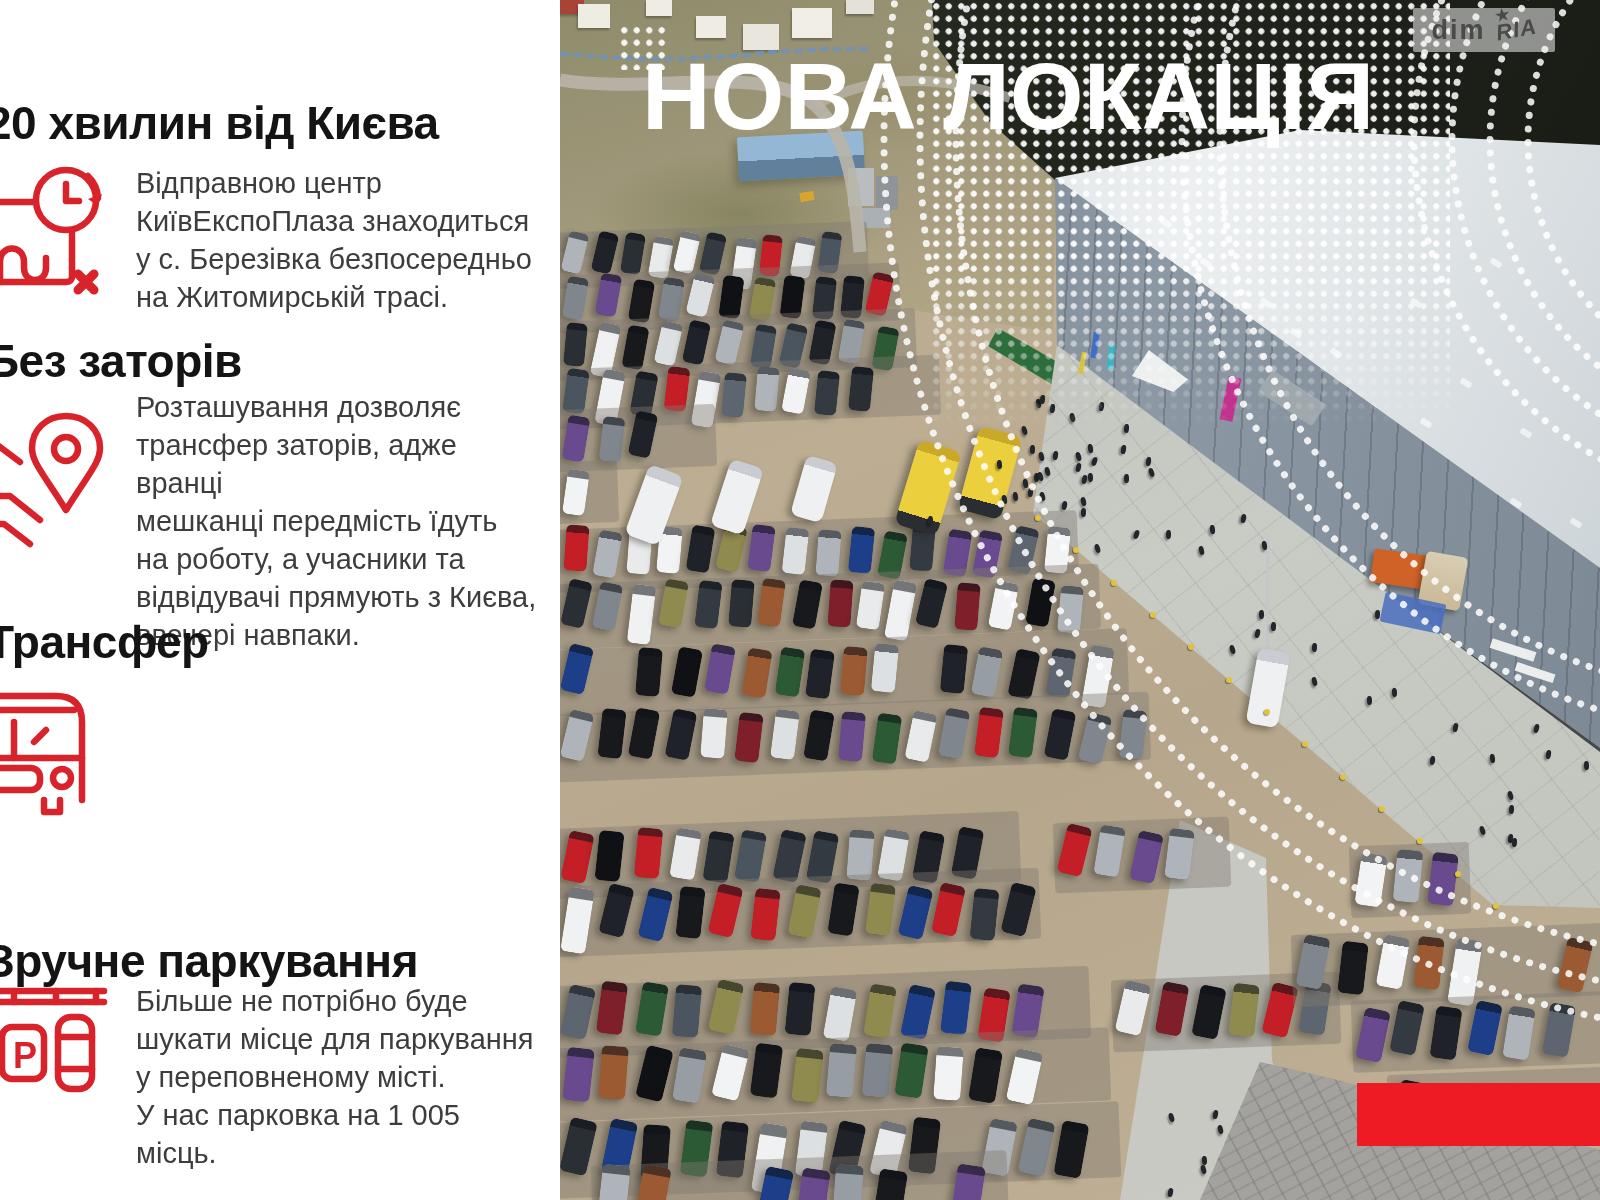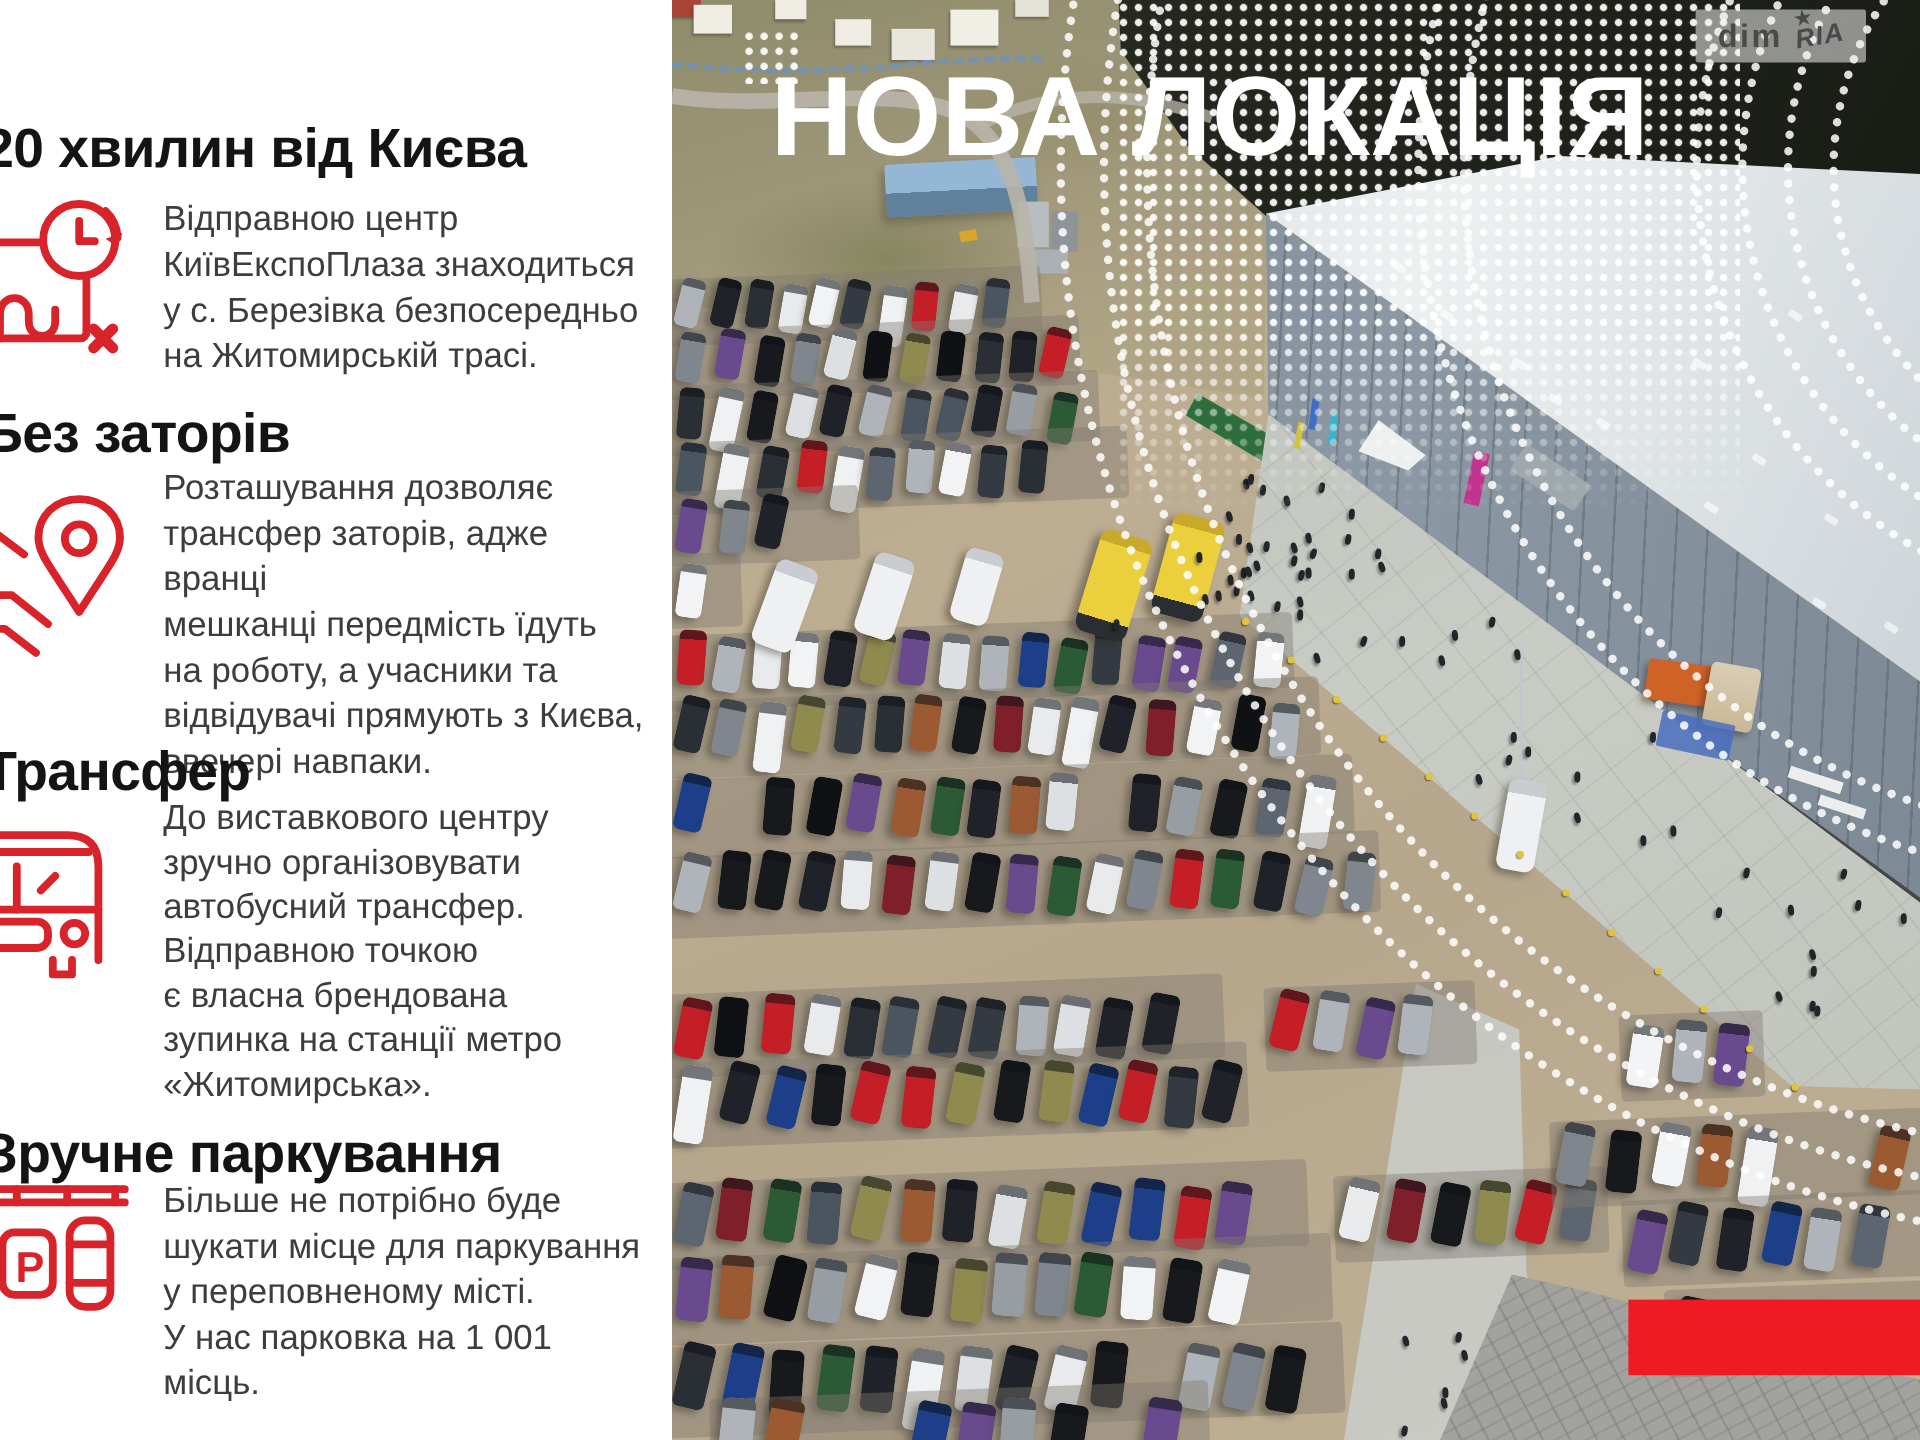--- a/index.html
+++ b/index.html
@@ -167,45 +167,38 @@
         <path class="ic" d="M-26 44 H94"></path>
         <path class="ic" d="M-34 92 H102"></path>
         <path class="ic" d="M34 56 V92"></path>
         <path class="ic" d="M-4 76 l12 -12 M54 76 l12 -12"></path>
         <circle class="ic" cx="-12" cy="112" r="9"></circle>
         <circle class="ic" cx="82" cy="112" r="9"></circle>
         <rect class="ic" x="10" y="102" width="50" height="22" rx="9"></rect>
         <path class="ic" d="M-20 134 v12 h16 v-12 M64 134 v12 h16 v-12"></path>
       </svg>
     </div>
-    <div class="sec-body" style="top:664px;line-height:37px">До виставкового центру
-зручно організовувати
-автобусний трансфер.
-Відправною точкою
-є власна брендована
-зупинка на станції метро
-«Житомирська».</div>
 
     <div class="sec-head" style="top:934px">Зручне паркування</div>
     <div class="sec-icon" style="top:975px">
       <svg width="150" height="150" viewBox="0 0 150 150">
         <path class="ic" d="M-30 16 H124 M-30 27 H124"></path>
         <path class="ic" d="M-8 16 v11 M34 16 v11 M76 16 v11 M116 16 v11"></path>
         <rect class="ic" x="-26" y="46" width="34" height="68" rx="13"></rect>
         <path class="ic" d="M-26 66 h34 M-26 96 h34"></path>
         <rect class="ic" x="22" y="52" width="42" height="52" rx="10"></rect>
         <text x="33" y="93" font-size="36" font-weight="bold" fill="#d9232a" font-family="Liberation Sans, sans-serif">P</text>
         <rect class="ic" x="78" y="42" width="34" height="72" rx="13"></rect>
         <path class="ic" d="M78 62 h34 M78 94 h34"></path>
       </svg>
     </div>
     <div class="sec-body" style="top:982px">Більше не потрібно буде
 шукати місце для паркування
 у переповненому місті.
-У нас парковка на 1 001 місць.</div>
+У нас парковка на 1 005 місць.</div>
   </div>
 
   <div class="photo" id="photo">
     <div class="g field"></div>
     <div class="g fpatch1"></div>
     <div class="g fpatch2"></div>
     <div id="gen-bg">
         <div class="g house" style="left: 0px; top: 0px; width: 24px; height: 14px; background: rgb(168, 68, 54);"></div>
         <div class="g house" style="left: 18px; top: 4px; width: 32px; height: 24px; background: rgb(239, 236, 228);"></div>
         <div class="g house" style="left: 86px; top: 0px; width: 26px; height: 16px; background: rgb(239, 236, 228);"></div>

